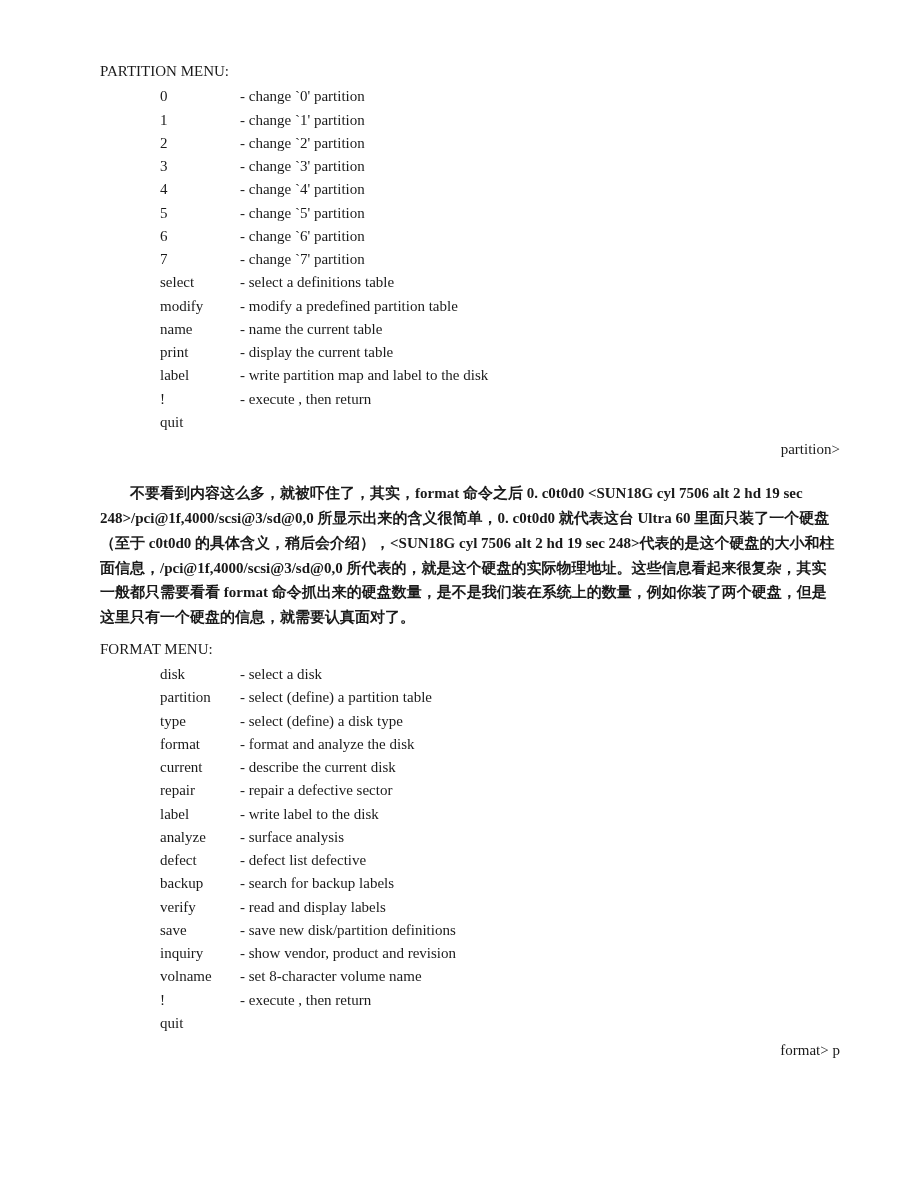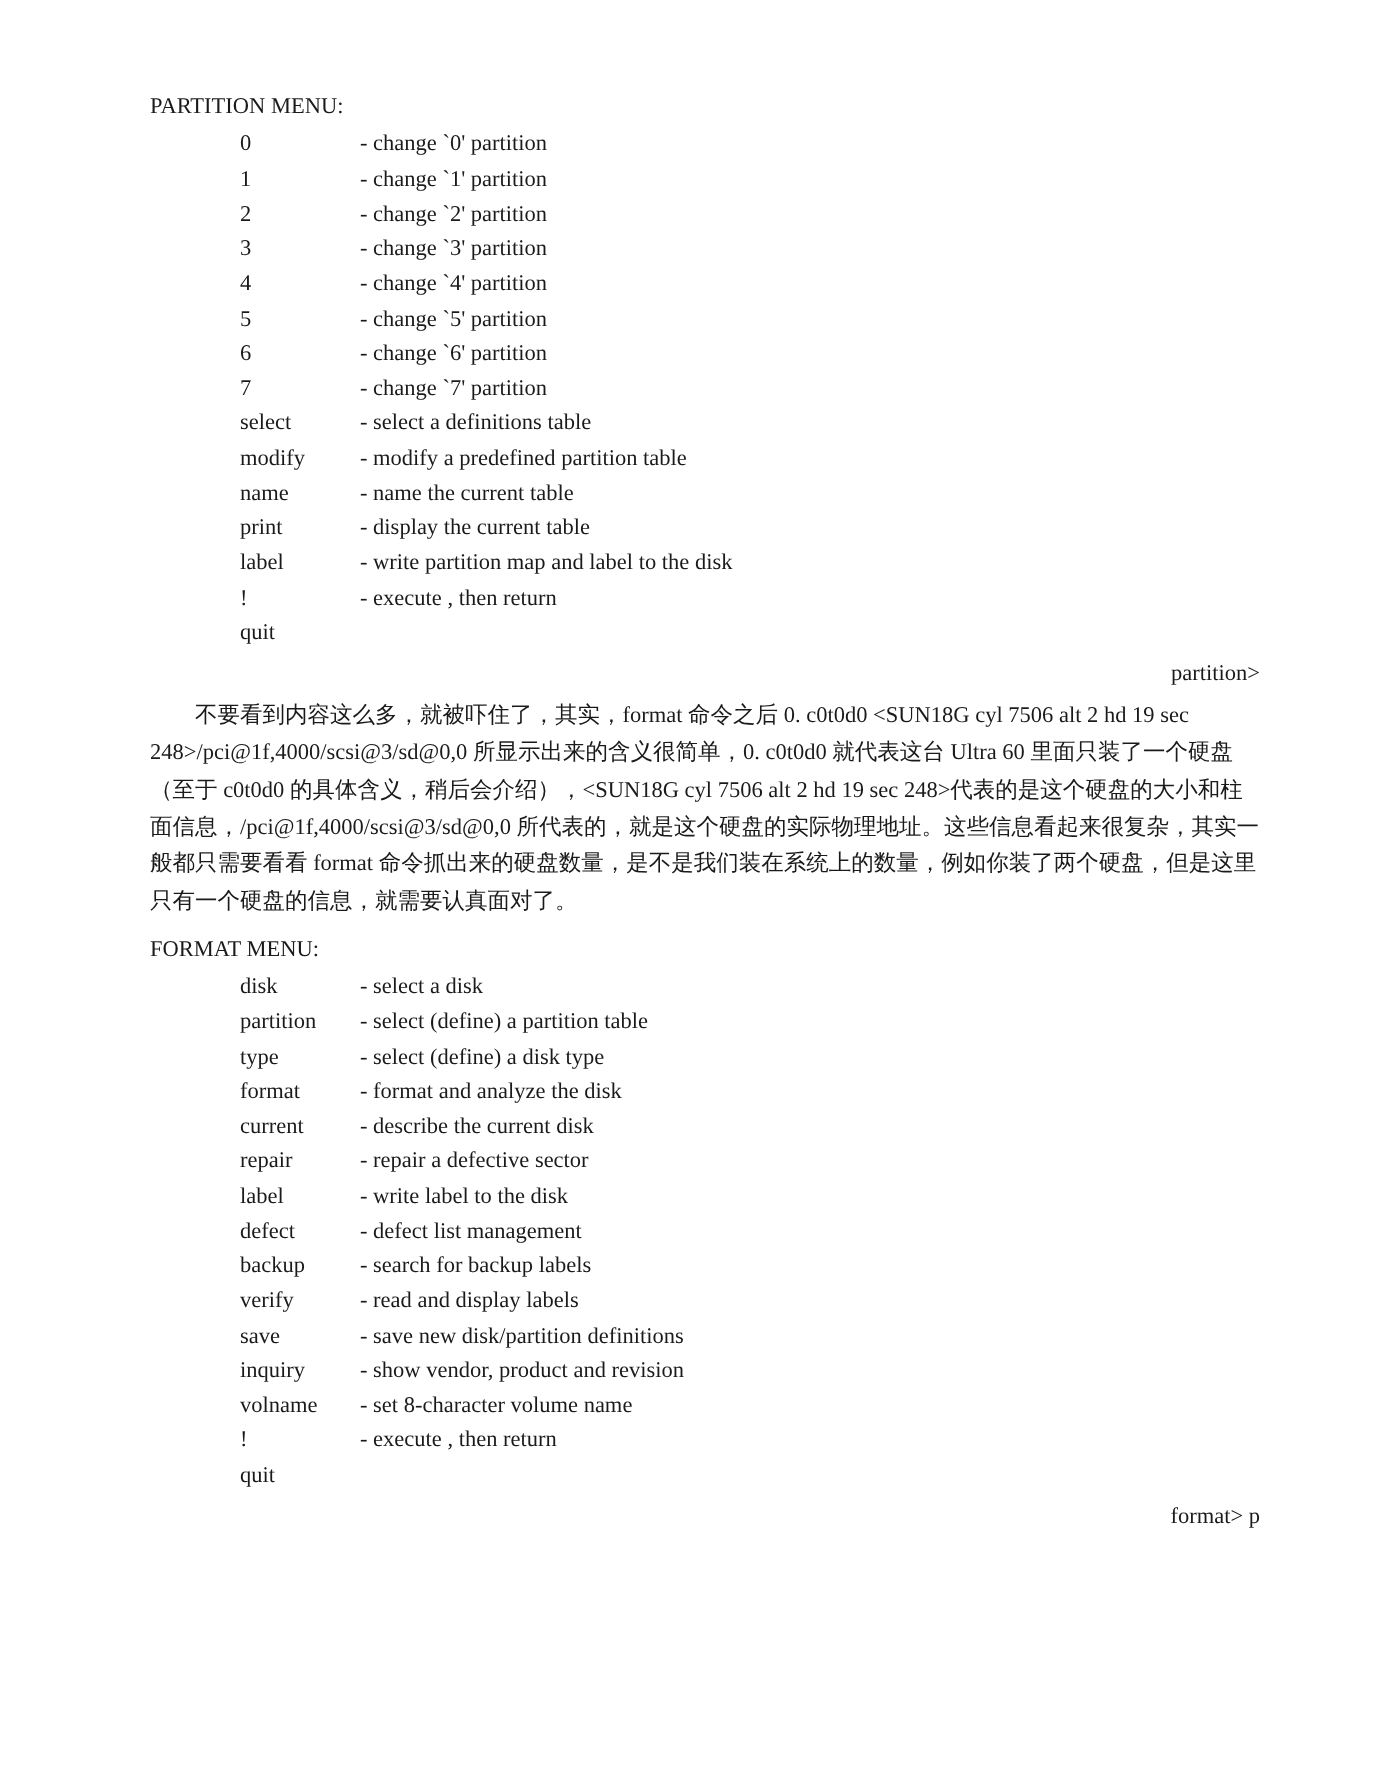--- a/index.html
+++ b/index.html
@@ -32,24 +32,25 @@
       align-items: baseline;
     }
     .menu-key {
       min-width: 80px;
       display: inline-block;
     }
     .menu-desc {
       flex: 1;
     }
     .paragraph {
-      margin-top: 4px;
+      margin-top: 20px;
       margin-bottom: 8px;
       text-indent: 2em;
       line-height: 1.65;
+      font-weight: bold;
     }
     .prompt-line {
       margin-top: 4px;
       margin-bottom: 0;
       text-align: right;
     }
   </style>
 </head>
 <body>
 
@@ -148,22 +149,26 @@
       </div>
       <div class="menu-row">
         <span class="menu-key">repair   </span>
         <span class="menu-desc">- repair a defective sector</span>
       </div>
       <div class="menu-row">
         <span class="menu-key">label    </span>
         <span class="menu-desc">- write label to the disk</span>
       </div>
       <div class="menu-row">
+        <span class="menu-key">analyze  </span>
+        <span class="menu-desc">- surface analysis</span>
+      </div>
+      <div class="menu-row">
         <span class="menu-key">defect   </span>
-        <span class="menu-desc">- defect list management</span>
+        <span class="menu-desc">- defect list defective</span>
       </div>
       <div class="menu-row">
         <span class="menu-key">backup   </span>
         <span class="menu-desc">- search for backup labels</span>
       </div>
       <div class="menu-row">
         <span class="menu-key">verify   </span>
         <span class="menu-desc">- read and display labels</span>
       </div>
       <div class="menu-row">

